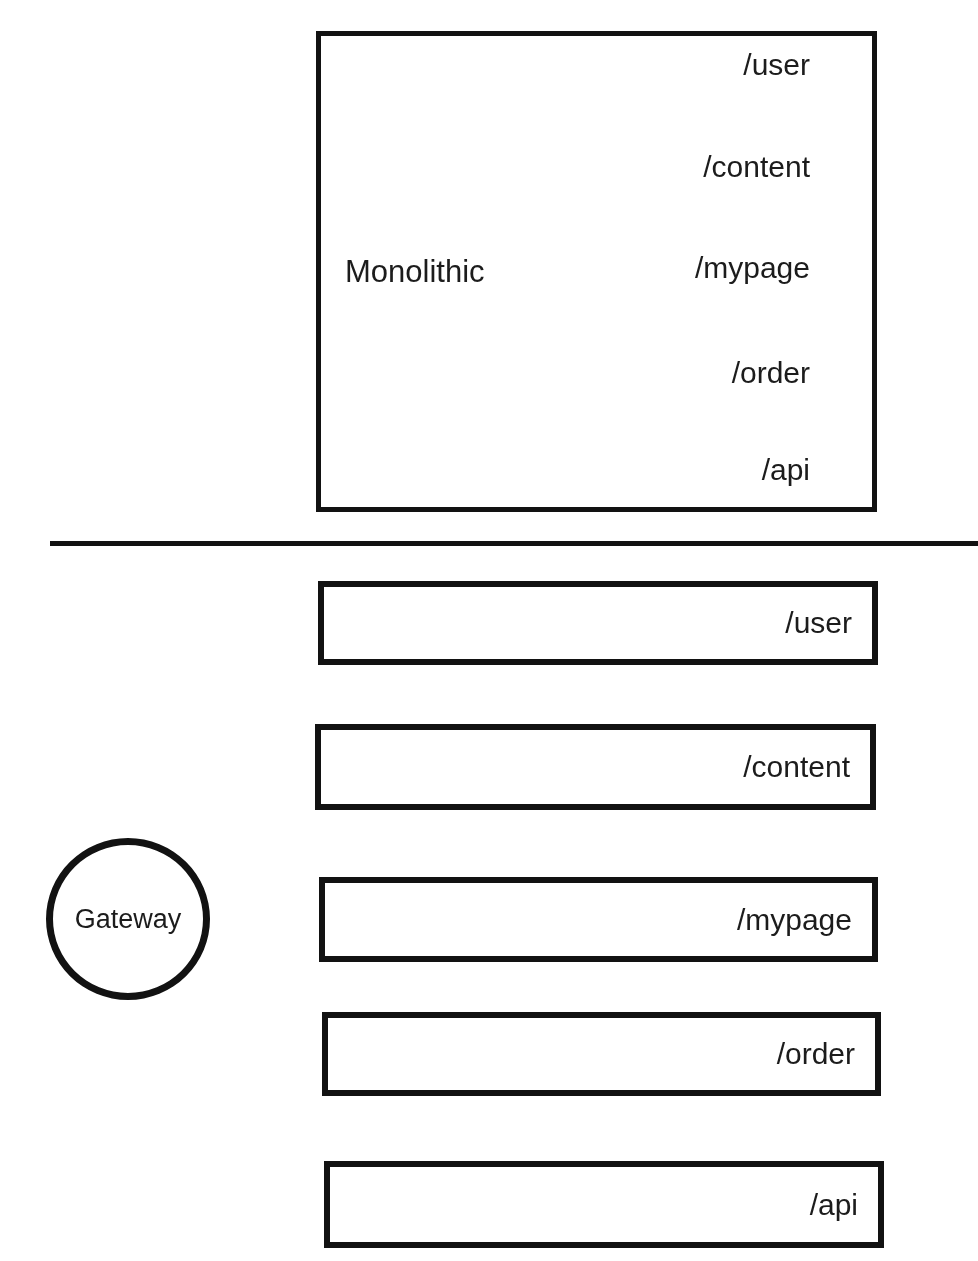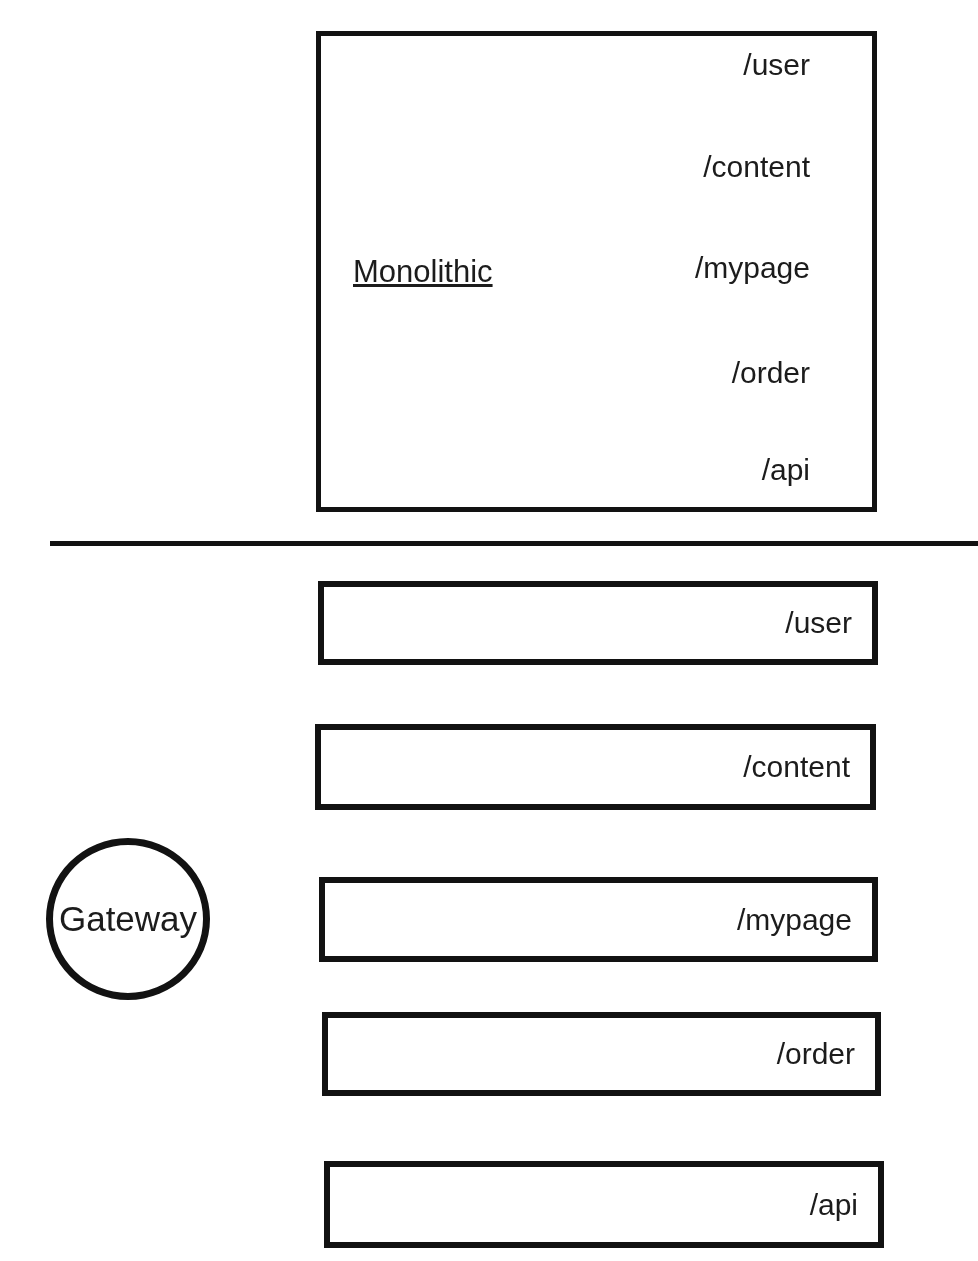--- a/index.html
+++ b/index.html
@@ -22,27 +22,26 @@
     position: absolute;
     left: 316px;
     top: 31px;
     width: 551px;
     height: 471px;
     border: 5px solid #121212;
     background: #ffffff;
   }
   .mono-label {
     position: absolute;
-    left: 32px;
+    left: 24px;
     top: 215px;
     height: 42px;
     line-height: 42px;
     font-size: 31px;
     white-space: nowrap;
-    text-decoration: underline;
   }
   .mono-route {
     position: absolute;
     right: 62px;
     height: 42px;
     line-height: 42px;
     font-size: 30px;
     white-space: nowrap;
   }
   .mono-route.r0 { top: 8px; }
@@ -69,21 +68,21 @@
     width: 150px;
     height: 148px;
     border: 7px solid #121212;
     border-radius: 50%;
     background: #ffffff;
     display: flex;
     align-items: center;
     justify-content: center;
   }
   .gateway span {
-    font-size: 35px;
+    font-size: 27px;
     white-space: nowrap;
   }
 
   
   .svc {
     position: absolute;
     border: 6px solid #121212;
     background: #ffffff;
     display: flex;
     align-items: center;

